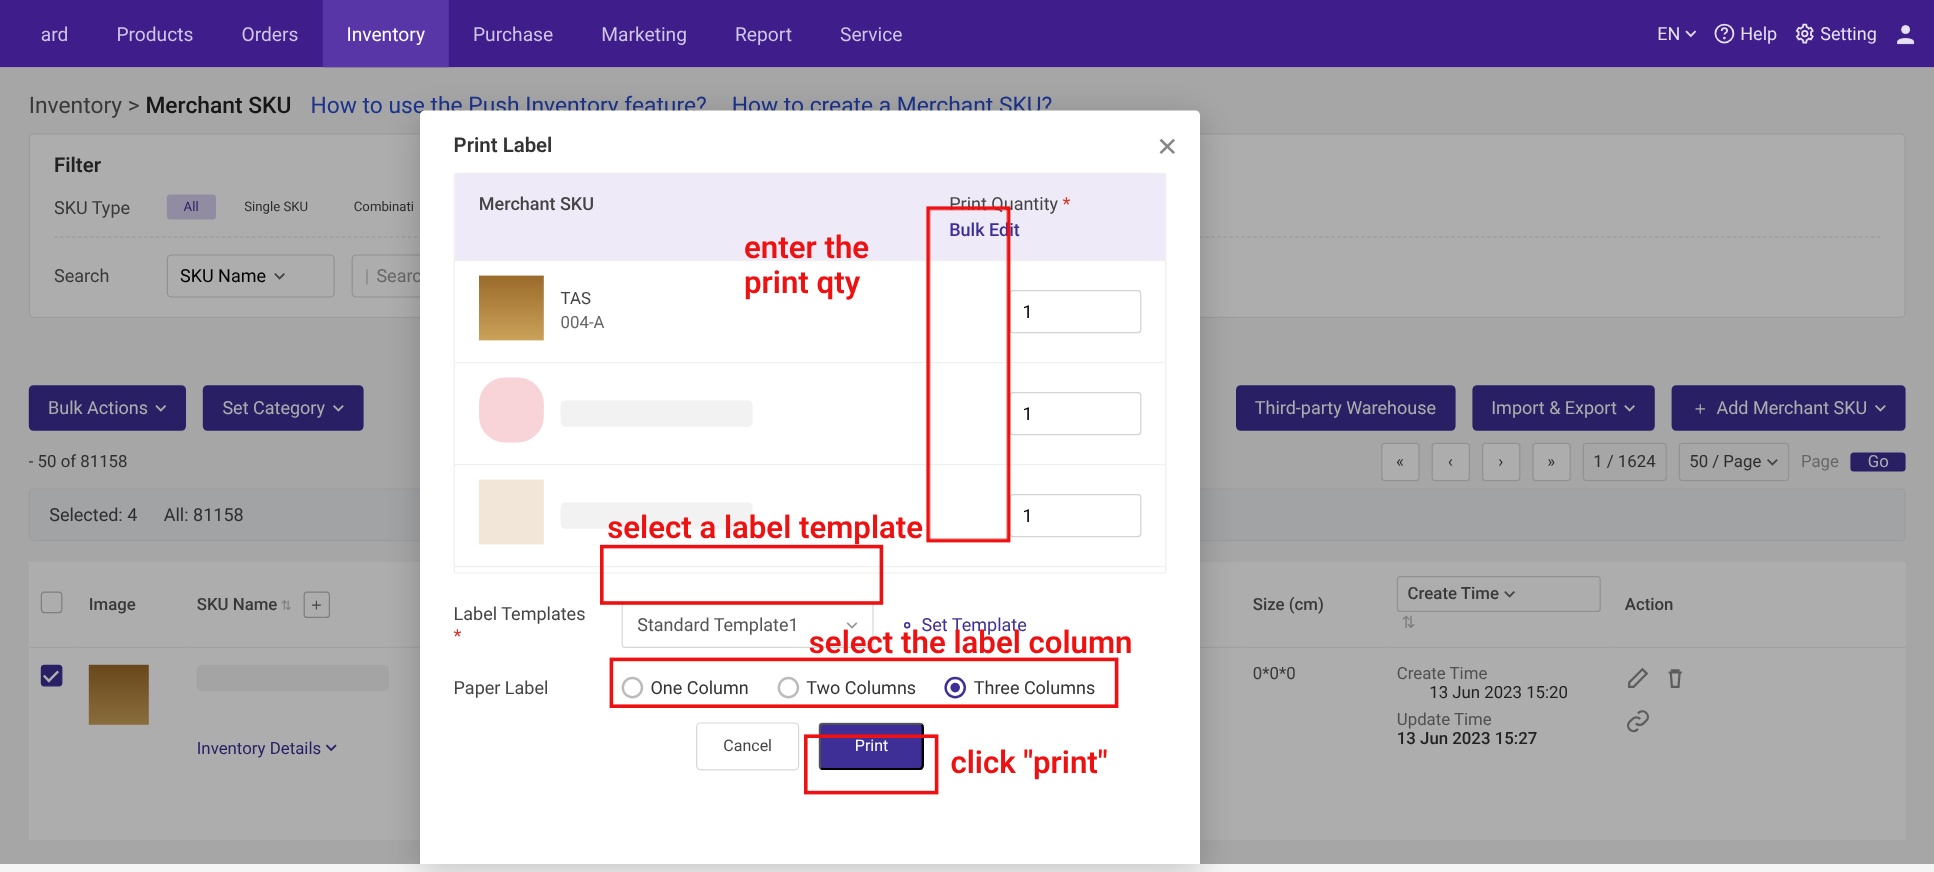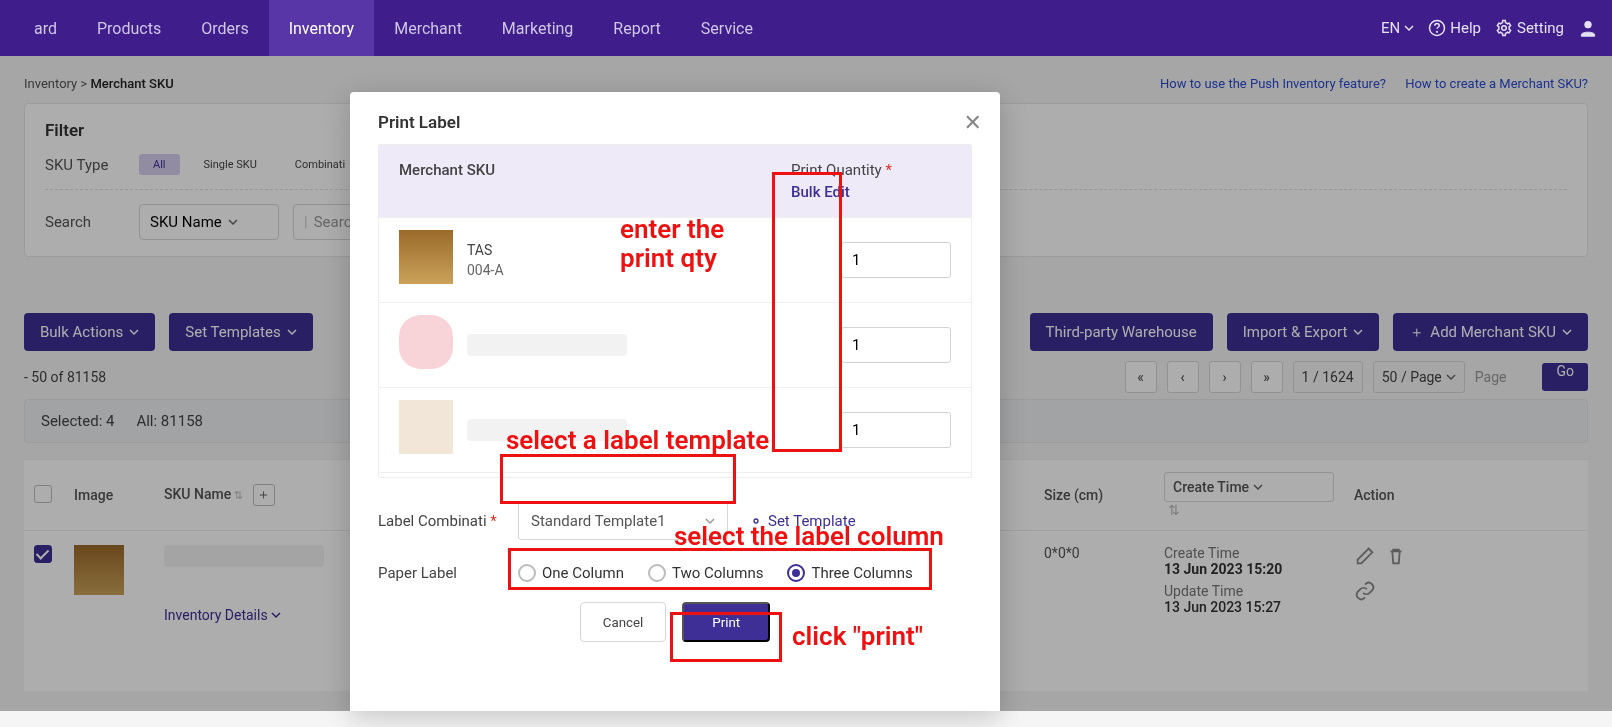--- a/index.html
+++ b/index.html
@@ -5,21 +5,21 @@
   * { box-sizing: border-box; margin: 0; padding: 0; font-family: -apple-system, BlinkMacSystemFont, "Segoe UI", Roboto, Arial, sans-serif; }
   html, body { width: 1612px; height: 727px; overflow: hidden; background: #f5f5f5; }
   .topbar { background: #3f1d8a; height: 56px; display: flex; align-items: center; padding: 0 14px; color: #cfc6e8; }
   .topbar .nav-item { padding: 0 20px; height: 56px; display:flex; align-items:center; cursor:pointer; font-size:16px; }
   .topbar .nav-item.active { background: #5836a8; color: #fff; }
   .topbar .spacer { flex: 1; }
   .topbar .right { display:flex; align-items:center; gap: 14px; font-size: 15px; color:#e6e1f5; }
   .topbar .right .chip { display:flex; align-items:center; gap:4px; }
   .topbar svg { stroke:#e6e1f5; }
   .content { padding: 20px 24px; position: relative; }
-  .breadcrumb-row { display:flex; align-items:center; justify-content: space-between; margin-bottom: 12px; font-size:13px; color:#555; }
+  .breadcrumb-row { display:flex; align-items:center; margin-bottom: 12px; font-size:19px; color:#555; }
   .breadcrumb-row .crumb .cur { color:#222; font-weight:500; }
   .breadcrumb-row .links a { color:#2a4cd0; margin-left:16px; text-decoration:none; }
   .panel { background:#fff; border:1px solid #e6e6e6; border-radius:4px; padding: 16px 20px; margin-bottom: 16px; }
   .filter-title { font-size:17px; font-weight:600; margin-bottom:14px; color:#333; }
   .row { display:flex; align-items:center; gap:14px; margin-bottom:14px; }
   .row:last-child { margin-bottom:0; }
   .lbl { color:#555; font-size:15px; width:80px; }
   .seg { display:flex; gap:10px; }
   .seg .opt { padding:4px 14px; border-radius:3px; font-size:11px; color:#444; cursor:pointer; }
   .seg .opt.active { background:#d7cff0; color:#3d2f96; }
@@ -27,21 +27,21 @@
   .select .caret, .caret { width:10px;height:10px; }
   .input { min-width:260px; color:#999; }
   .toolbar { display:flex; align-items:center; gap:14px; margin-bottom: 10px; }
   .toolbar .grow { flex:1; }
   .btn { height:38px; padding:0 16px; border-radius:4px; font-size:15px; display:inline-flex; align-items:center; gap:6px; cursor:pointer; }
   .btn-primary { background:#3d2f96; color:#fff;margin-top:40px; }
   .pager-row { display:flex; align-items:center; gap:10px; justify-content:flex-end; font-size:14px; color:#444; margin-bottom: 6px;}
   .pager-row .count { margin-right:auto; }
   .pgbtn { width:32px; height:32px; border:1px solid #d7d7d7; border-radius:3px; display:flex; align-items:center; justify-content:center; background:#fff; }
   .pgsel { height:32px; border:1px solid #d7d7d7; border-radius:3px; padding:0 8px; display:flex; align-items:center; gap:4px; }
-  .go-btn { background:#3d2f96; color:#fff; height:28px; padding:0 14px; border-radius:3px;margin-left:26px; }
+  .go-btn { background:#3d2f96; color:#fff; height:16px; padding:0 14px; border-radius:3px; }
   .selbar { background:#eef1f2; padding:12px 16px; display:flex; gap:22px; font-size:15px; color:#444; }
   table.listing { width:100%; border-collapse:collapse; background:#fff; font-size:14px; }
   table.listing th { text-align:left; padding:12px 10px; color:#555; font-weight:500; background:#fff; border-top:1px solid #eee; }
   table.listing td { padding:14px 10px; vertical-align: top; color:#555; border-top:1px solid #eee; }
   .chk { width:18px;height:18px; border:1px solid #bbb; border-radius:3px; display:inline-block; }
   .chk.checked { background:#3d2f96; border-color:#3d2f96; position:relative; }
   .chk.checked::after { content:""; position:absolute; left:4px; top:1px; width:5px; height:10px; border:solid #fff; border-width:0 2px 2px 0; transform:rotate(45deg); }
   .thumb { width:50px; height:50px; background:#eee; display:block; margin-bottom:6px; }
   .linkish { color:#3d2f96; }
   .sort::after { content:" ⇅"; color:#bbb; font-size:11px; }
@@ -87,21 +87,21 @@
   .ann-text { position:absolute; color:#e11; font-size:26px; font-weight:600; pointer-events:none; white-space:pre; line-height:1.1; }
 </style>
 </head>
 <body>
 
 <div class="topbar">
   <span class="nav-item">ard</span>
   <span class="nav-item">Products</span>
   <span class="nav-item">Orders</span>
   <span class="nav-item active">Inventory</span>
-  <span class="nav-item">Merchant</span>
+  <span class="nav-item">Purchase</span>
   <span class="nav-item">Marketing</span>
   <span class="nav-item">Report</span>
   <span class="nav-item">Service</span>
   <span class="spacer"></span>
   <div class="right">
     <span class="chip">
       <span>EN</span>
       <svg class="caret" viewBox="0 0 10 10" fill="none" stroke-width="1.5">
           <path d="M1 3l4 4 4-4"></path>
         </svg>
@@ -170,21 +170,21 @@
   </div>
 
   <div class="toolbar">
     <span class="btn btn-primary">
       <span>Bulk Actions</span>
       <svg class="caret" viewBox="0 0 10 10" fill="none" stroke="#fff" stroke-width="1.5">
           <path d="M1 3l4 4 4-4"></path>
         </svg>
     </span>
     <span class="btn btn-primary">
-      <span>Set Templates</span>
+      <span>Set Category</span>
       <svg class="caret" viewBox="0 0 10 10" fill="none" stroke="#fff" stroke-width="1.5">
           <path d="M1 3l4 4 4-4"></path>
         </svg>
     </span>
     <span class="grow"></span>
     <span class="btn btn-primary">Third-party Warehouse</span>
     <span class="btn btn-primary">
       <span>Import &amp; Export</span>
       <svg class="caret" viewBox="0 0 10 10" fill="none" stroke="#fff" stroke-width="1.5">
           <path d="M1 3l4 4 4-4"></path>
@@ -265,21 +265,21 @@
           <div style="margin-top:100px; display:flex; gap:14px;">
             <span style="border:1px solid #d7d7d7;border-radius:3px;padding:6px 10px;">tokopedia测试店...</span>
             <span style="border:1px solid #d7d7d7;border-radius:3px;padding:6px 10px;">t-NAVY-BLUE-S</span>
           </div>
         </td>
         <td></td>
         <td>0.00</td>
         <td>0*0*0</td>
         <td style="color:#777;">
           <div>Create Time</div>
-          <div style="color:#333;font-weight:700;">13 Jun 2023 15:20</div>
+          <div style="color:#333;font-weight:400;margin-left:27px;">13 Jun 2023 15:20</div>
           <div style="margin-top:6px;">Update Time</div>
           <div style="color:#333;font-weight:500;">13 Jun 2023 15:27</div>
         </td>
         <td>
           <svg class="action-ico" viewBox="0 0 24 24" fill="none" stroke="#888" stroke-width="2">
               <path d="M4 20h4L20 8l-4-4L4 16v4z"></path>
             </svg>
           <svg class="action-ico" viewBox="0 0 24 24" fill="none" stroke="#888" stroke-width="2">
               <path d="M6 7h12M9 7V5h6v2M8 7l1 13h6l1-13"></path>
             </svg>
@@ -330,21 +330,21 @@
             </div>
           <input class="qty" value="1" style="">
         </div>
         <div class="mrow">
           
         </div>
       </div>
     </div>
 
     <div class="modal-field">
-      <span class="flabel req">Label Combinati</span>
+      <span class="flabel req">Label Templates</span>
       <div class="tmpl-select">
         <span>Standard Template1</span>
         <svg class="caret" viewBox="0 0 10 10" fill="none" stroke="#999" stroke-width="1.5">
             <path d="M1 3l4 4 4-4"></path>
           </svg>
       </div>
       <span class="settemplate">
         <svg width="16" height="16" viewBox="0 0 24 24" fill="none" stroke="#3d2f96" stroke-width="2">
             <circle cx="12" cy="12" r="3"></circle>
             <path d="M19 12a7 7 0 010 0"></path>
@@ -371,21 +371,21 @@
       </div>
     </div>
 
     <div class="modal-actions">
       <button class="cancel">Cancel</button>
       <button class="print">Print</button>
     </div>
   </div>
 
   <div class="ann" style="left:772px; top:116px; width:70px; height:280px;"></div>
-  <div class="ann-text" style="left:620px; top:159px;">enter the
+  <div class="ann-text" style="left:620px; top:137px;">enter the
 print qty</div>
 
   <div class="ann" style="left:500px; top:398px; width:236px; height:50px;"></div>
   <div class="ann-text" style="left:506px; top:370px;">select a label template</div>
 
   <div class="ann" style="left:508px; top:492px; width:424px; height:42px;"></div>
   <div class="ann-text" style="left:674px; top:466px;">select the label column</div>
 
   <div class="ann" style="left:670px; top:556px; width:112px; height:50px;"></div>
   <div class="ann-text" style="left:792px; top:566px;">click "print"</div>

